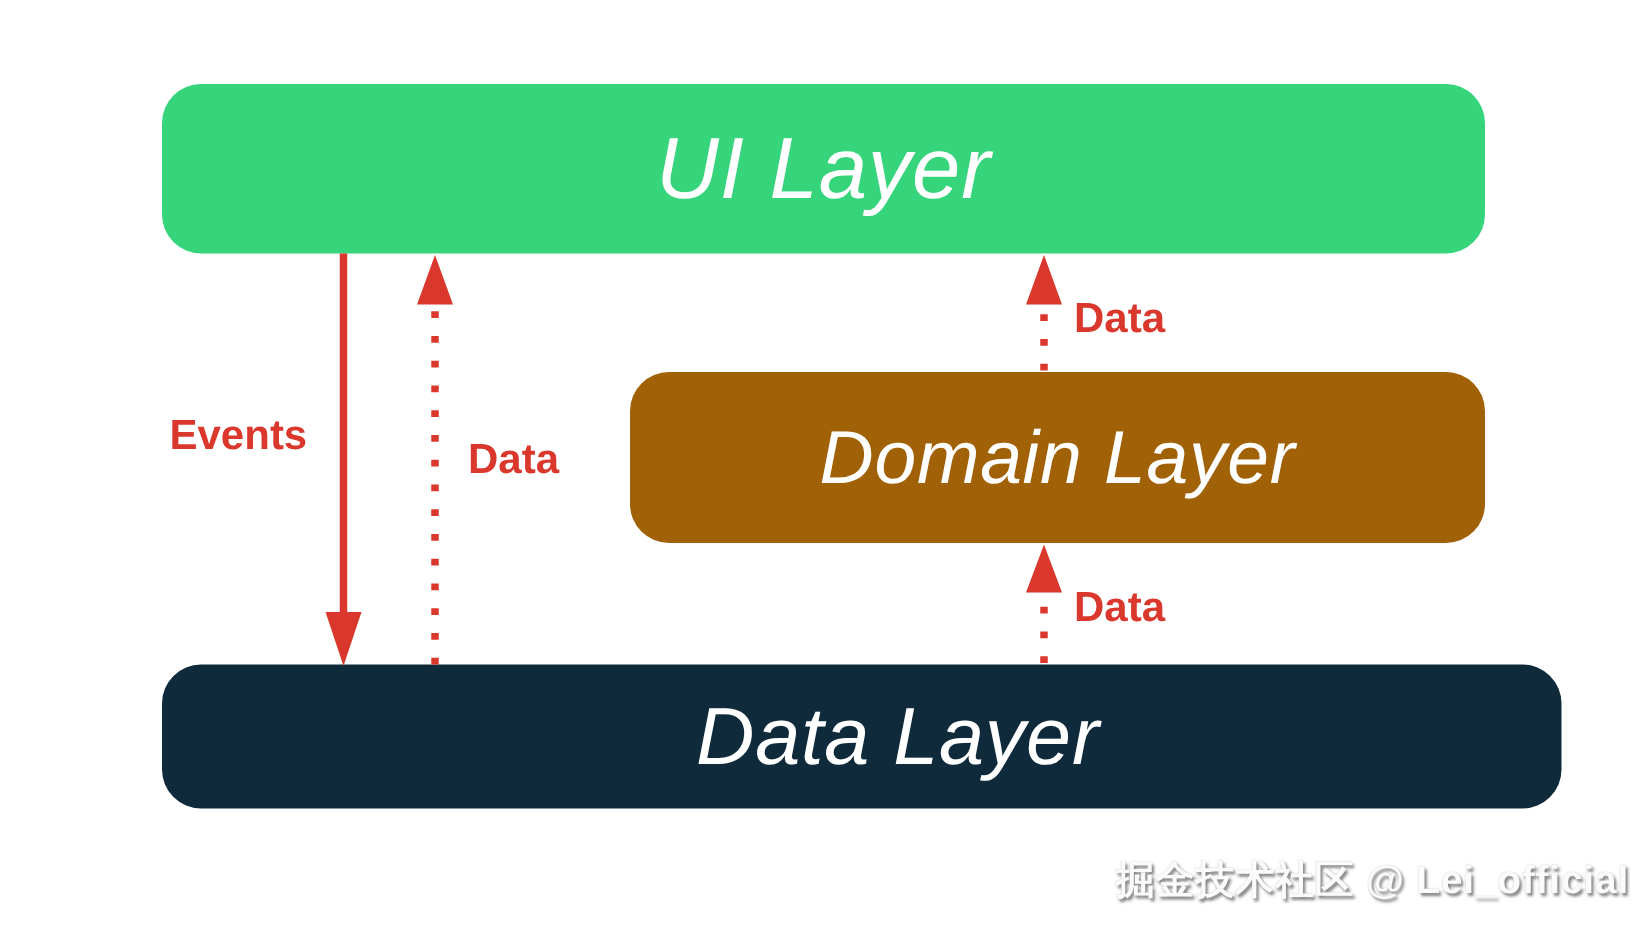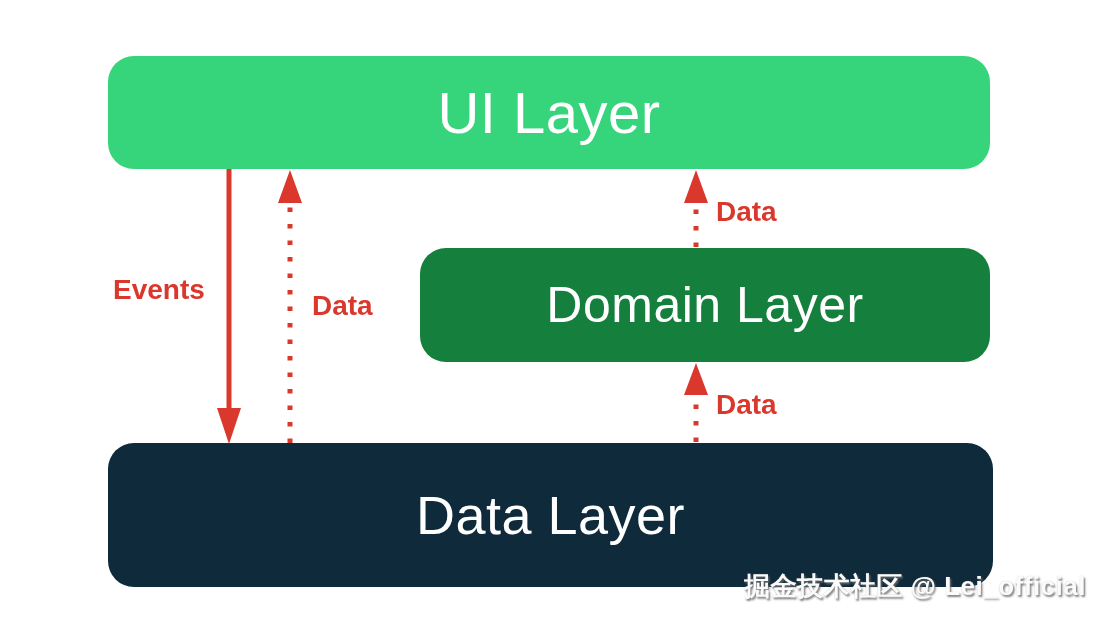--- a/index.html
+++ b/index.html
@@ -15,31 +15,32 @@
     background: #ffffff;
     overflow: hidden;
   }
   .layer-box {
     position: absolute;
     border-radius: 26px;
     display: flex;
     align-items: center;
     justify-content: center;
     color: #ffffff;
+    font-style: italic;
   }
   .layer-box .layer-title {
     font-weight: 400;
     letter-spacing: 0.5px;
     white-space: nowrap;
   }
   #ui-layer     { left: 108px; top: 56px;  width: 882px; height: 113px; }
   #ui-layer .layer-title { font-size: 58px; }
   #domain-layer { left: 420px; top: 248px; width: 570px; height: 114px; }
   #domain-layer .layer-title { font-size: 50px; }
-  #data-layer   { left: 108px; top: 443px; width: 885px; height: 144px; }
+  #data-layer   { left: 108px; top: 443px; width: 885px; height: 96px; padding-left: 48px; }
   #data-layer .layer-title { font-size: 54px; }
 
   .arrow-svg {
     position: absolute;
     left: 0; top: 0;
     width: 1098px;
     height: 618px;
     pointer-events: none;
   }
   .arrow-label {
@@ -69,21 +70,21 @@
 </style>
 </head>
 <body>
 
 <div class="canvas">
 
   <div class="layer-box" id="ui-layer" style="background-color: rgb(54, 213, 124);">
     <span class="layer-title">UI Layer</span>
   </div>
 
-  <div class="layer-box" id="domain-layer" style="background-color: #15803d;">
+  <div class="layer-box" id="domain-layer" style="background-color: #a16207;">
     <span class="layer-title">Domain Layer</span>
   </div>
 
   <div class="layer-box" id="data-layer" style="background-color: rgb(14, 42, 59);">
     <span class="layer-title">Data Layer</span>
   </div>
 
   <svg class="arrow-svg" viewBox="0 0 1098 618">
 
     <g>

